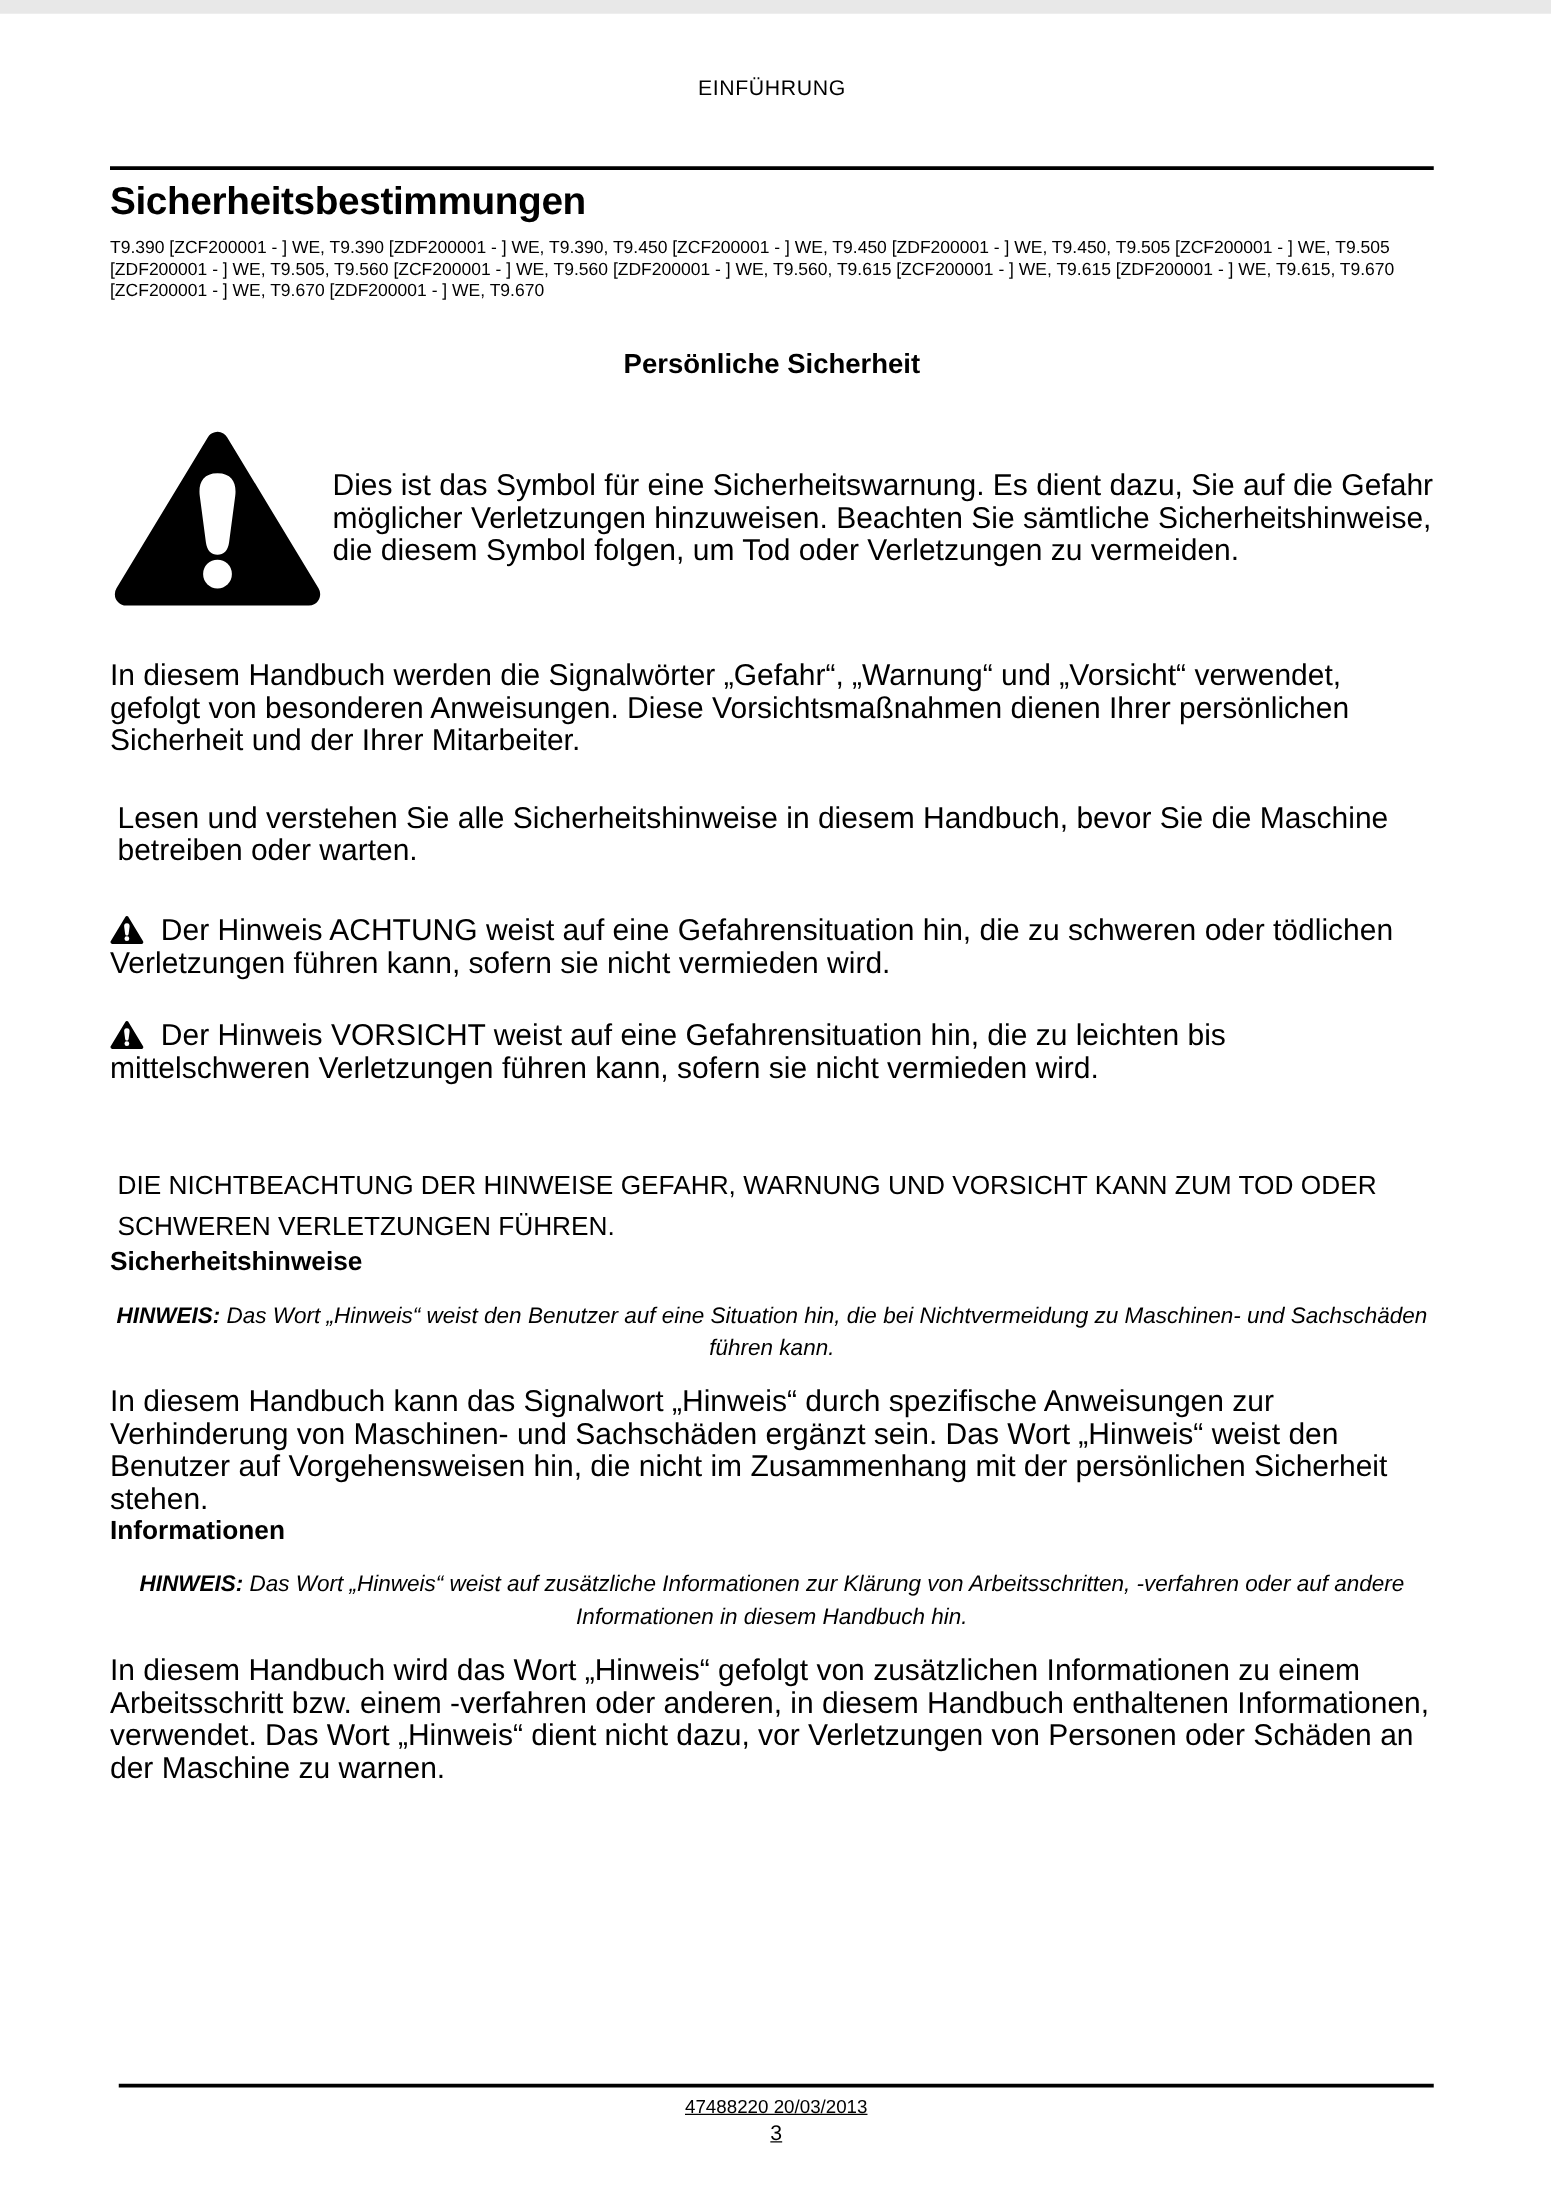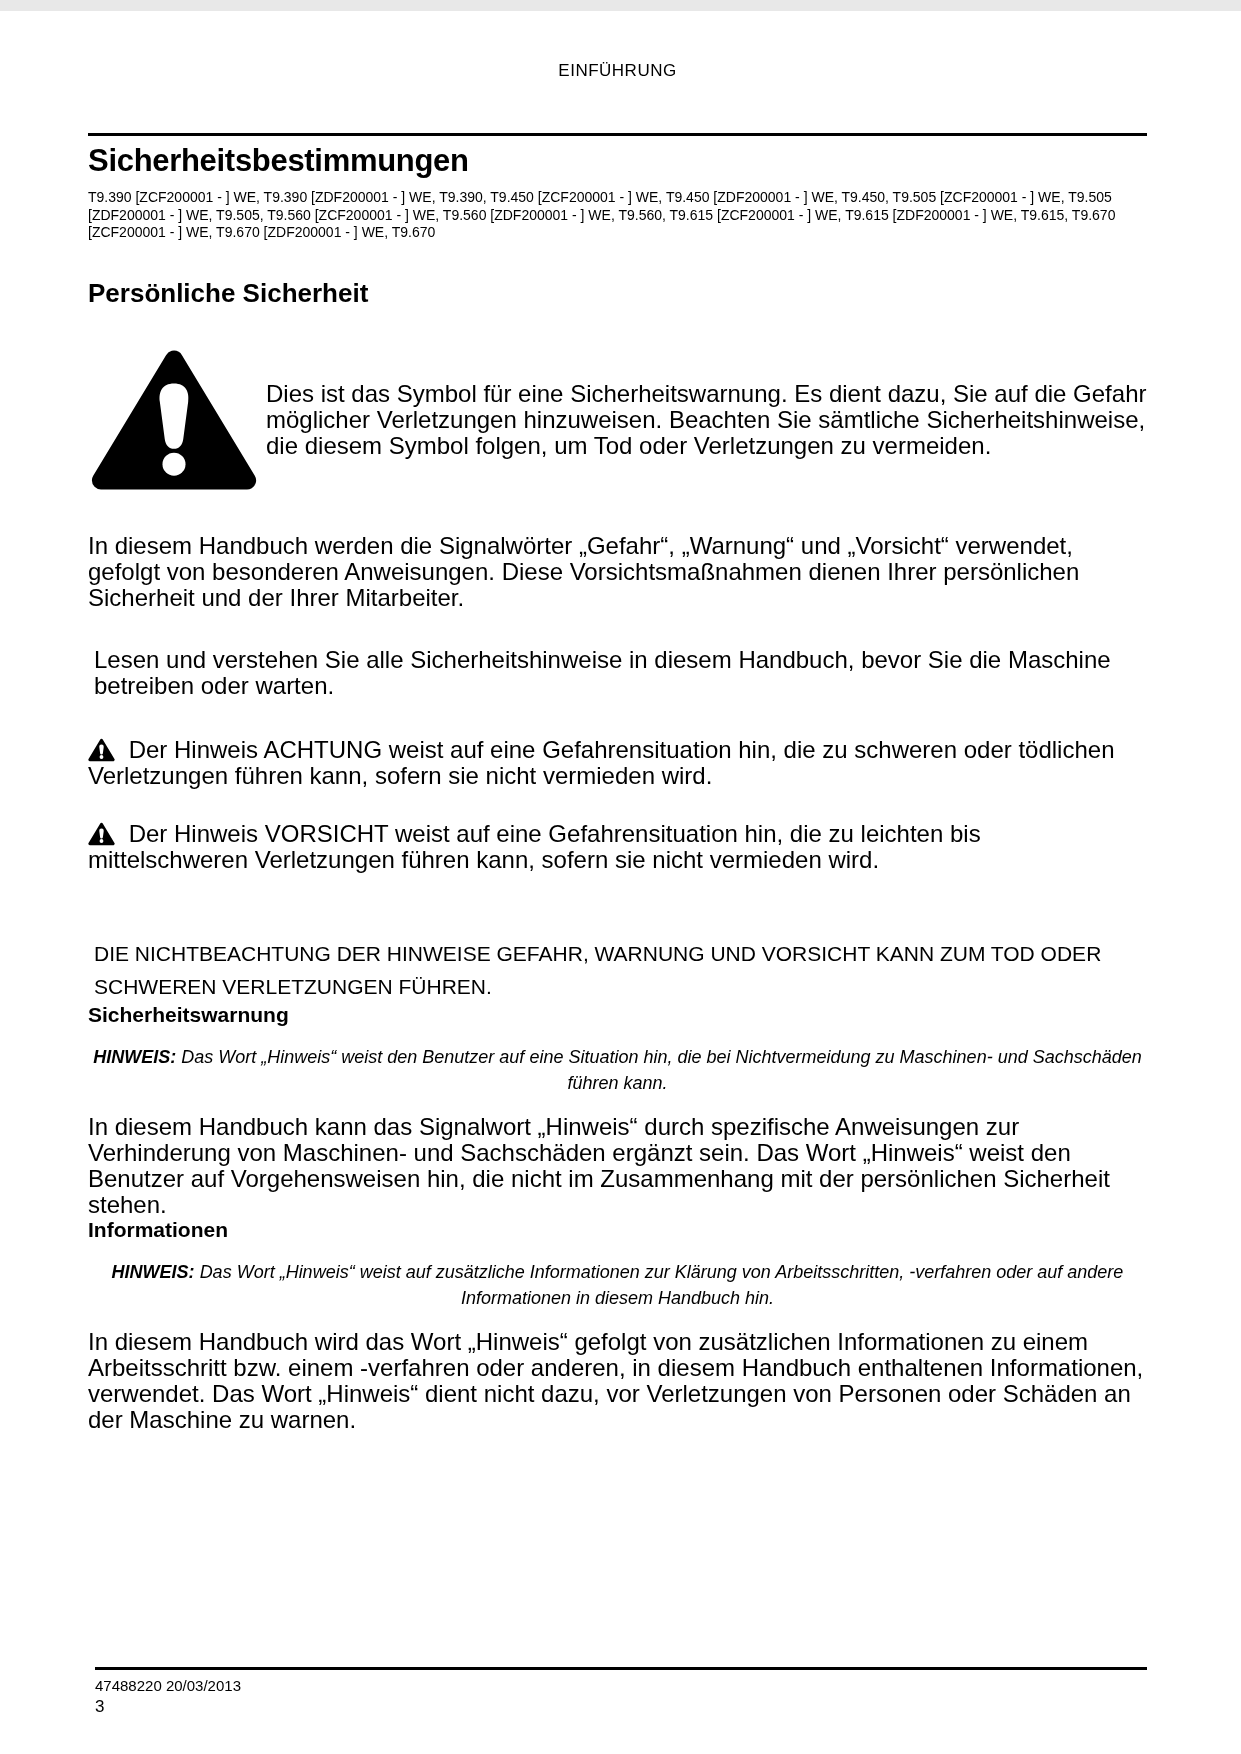--- a/index.html
+++ b/index.html
@@ -26,22 +26,22 @@
     font-weight:bold;
     margin:7px 0 10px 0;
     letter-spacing:-0.3px;
   }
   .models {
     font-size:14px;
     line-height:17.5px;
     margin:0;
   }
   h2.center-heading {
-    text-align:left;
-    font-size:26px;
+    text-align:center;
+    font-size:22px;
     font-weight:bold;
     margin:36px 0 0 0;
   }
   .alert-row {
     display:flex;
     align-items:center;
     margin-top:38px;
   }
   .alert-icon { flex:0 0 178px; }
   .alert-icon svg { width:172px; height:146px; display:block; }
@@ -78,20 +78,22 @@
     line-height:26px;
     margin:17px 0 0 0;
     text-align:center;
   }
   .notice strong { font-weight:bold; }
   .mt-para { margin-top:18px; }
   .footer {
     position:absolute;
     left:95px; right:94px;
     top:1656px;
+    text-align:center;
+    text-decoration:underline;
   }
   .footer .doc-ref { font-size:15px; margin-top:7px; }
   .footer .page-num { font-size:17px; margin-top:3px; }
 </style>
 </head>
 <body>
 
 <div class="page">
 
   <div class="running-header">EINFÜHRUNG</div>
@@ -137,21 +139,21 @@
         <path d="M60 9 L112 95 L8 95 Z" fill="#000" stroke="#000" stroke-width="13" stroke-linejoin="round"></path>
         <path d="M60 28 c-8 0 -10.5 6 -9.6 12.5 l3.3 24.5 c0.6 4.4 3 6.8 6.3 6.8 s5.7 -2.4 6.3 -6.8 l3.3 -24.5 C70.5 34 68 28 60 28 Z" fill="#fff"></path>
         <circle cx="60" cy="83" r="8.5" fill="#fff"></circle>
       </svg>
     </span>
     <span>Der Hinweis VORSICHT weist auf eine Gefahrensituation hin, die zu leichten bis mittelschweren Verletzungen führen kann, sofern sie nicht vermieden wird.</span>
   </p>
 
   <p class="caps-statement">DIE NICHTBEACHTUNG DER HINWEISE GEFAHR, WARNUNG UND VORSICHT KANN ZUM TOD ODER SCHWEREN VERLETZUNGEN FÜHREN.</p>
 
-  <h3 class="sub-heading mt-h3a">Sicherheitswarnung</h3>
+  <h3 class="sub-heading mt-h3a">Sicherheitshinweise</h3>
 
   <p class="notice">
     <strong>HINWEIS:</strong>
     <span>Das Wort „Hinweis“ weist den Benutzer auf eine Situation hin, die bei Nichtvermeidung zu Maschinen- und Sachschäden führen kann.</span>
   </p>
 
   <p class="body-text mt-para">In diesem Handbuch kann das Signalwort „Hinweis“ durch spezifische Anweisungen zur Verhinderung von Maschinen- und Sachschäden ergänzt sein. Das Wort „Hinweis“ weist den Benutzer auf Vorgehensweisen hin, die nicht im Zusammenhang mit der persönlichen Sicherheit stehen.</p>
 
   <h3 class="sub-heading mt-h3b">Informationen</h3>
 

